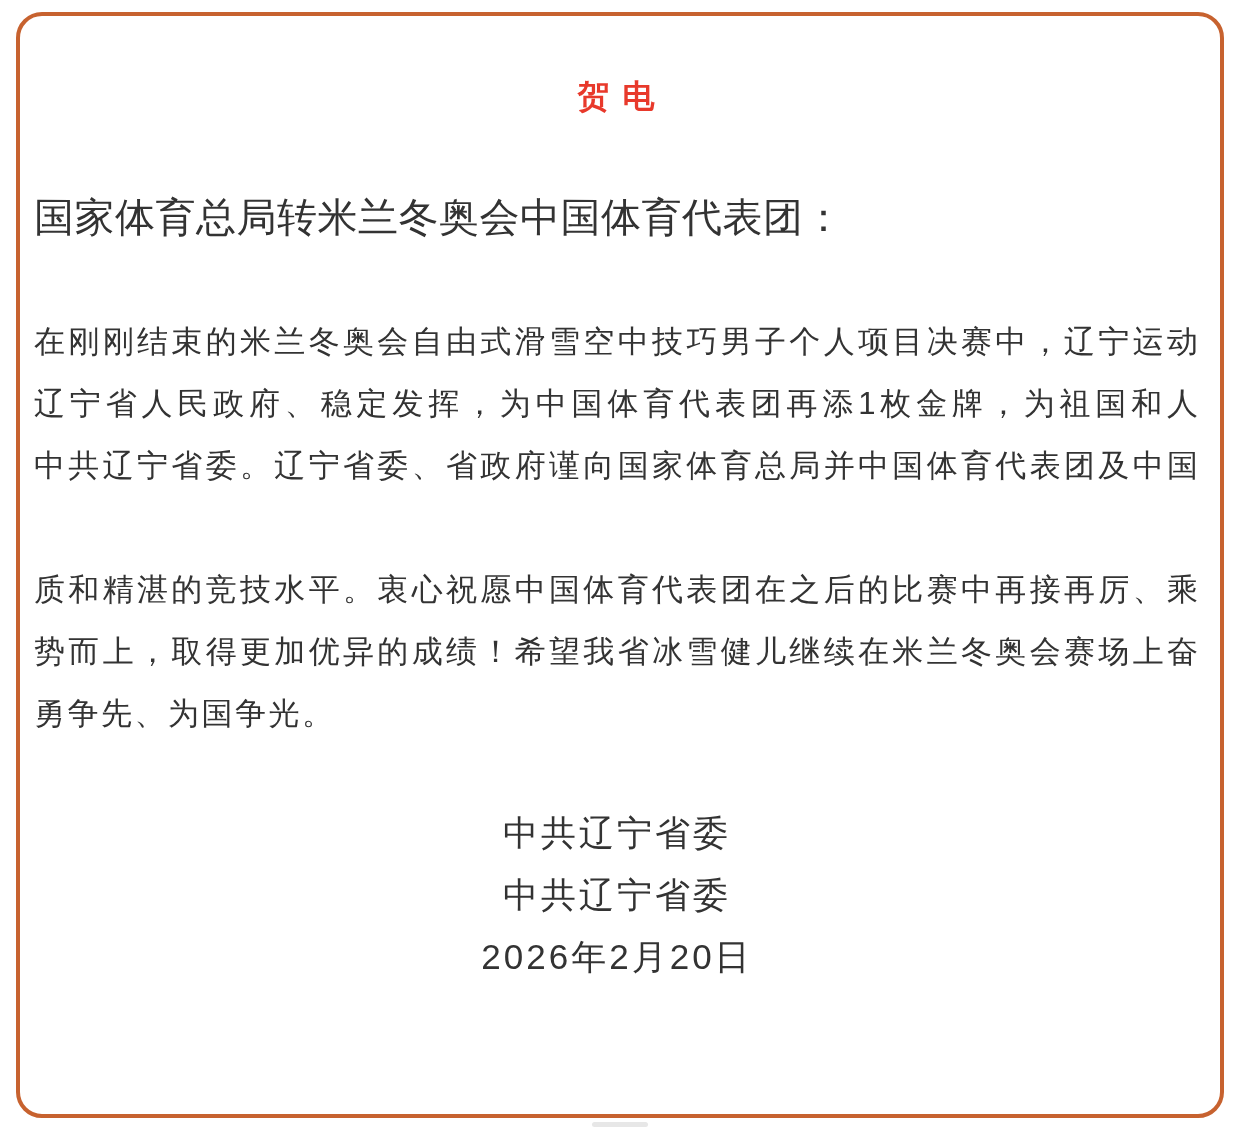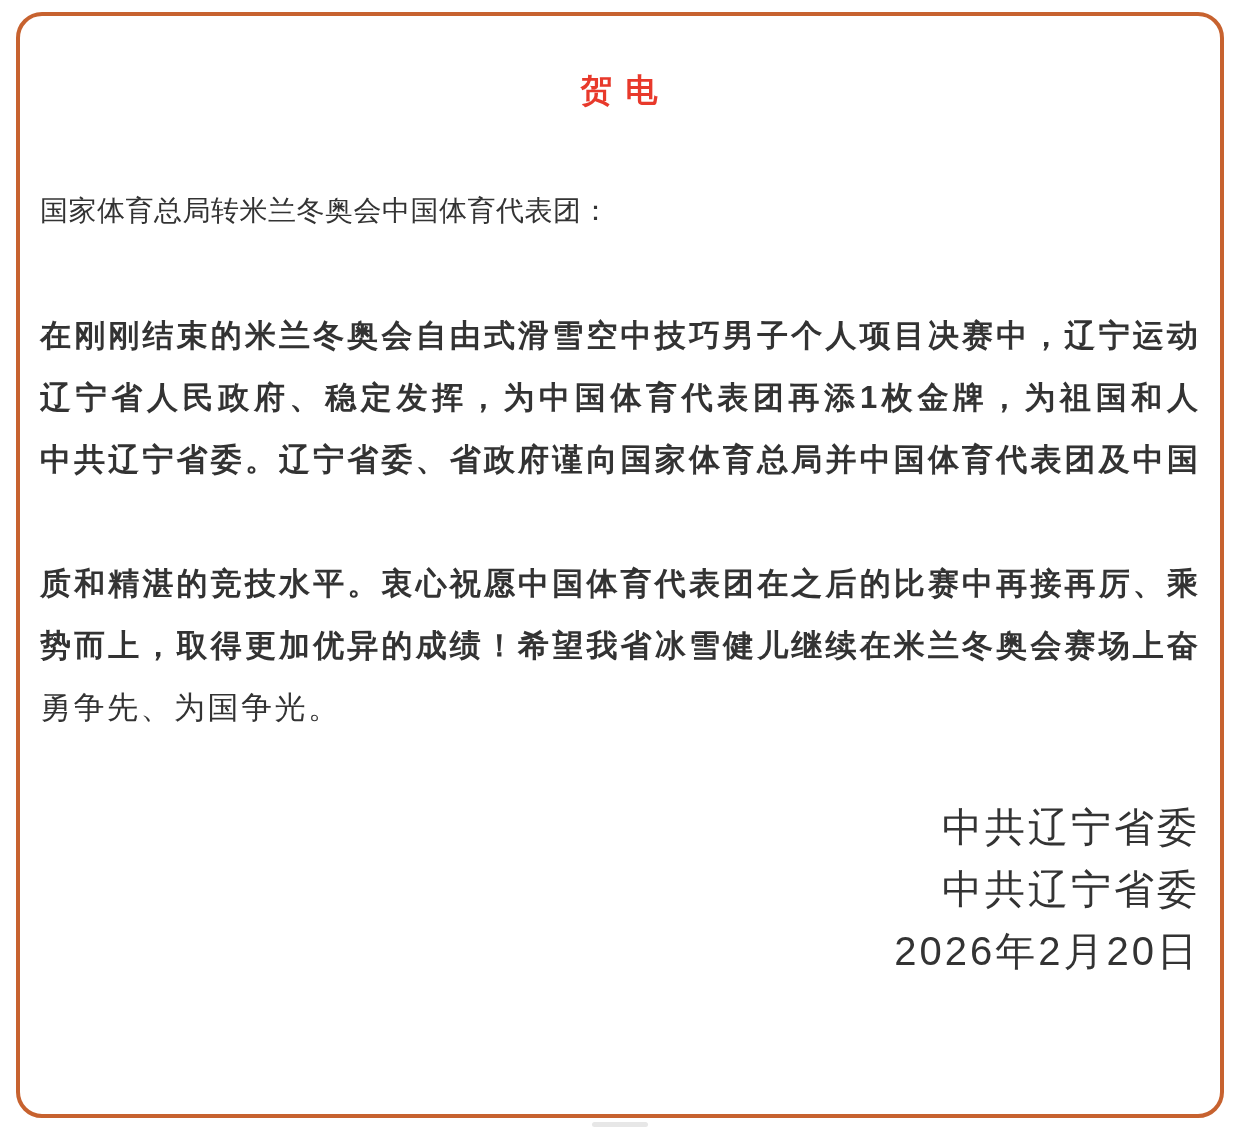--- a/index.html
+++ b/index.html
@@ -22,63 +22,62 @@
     left: 16px;
     top: 12px;
     right: 16px;
     bottom: 10px;
     border: 4px solid #c7622f;
     border-radius: 26px;
     pointer-events: none;
   }
   .content {
     position: absolute;
-    left: 20px;
+    left: 14px;
     right: 20px;
     top: 16px;
-    padding: 10px 20px;
+    padding: 16px 20px;
     color: #333333;
   }
   .doc-title {
     margin-top: 42px;
     text-align: center;
     font-size: 32px;
     line-height: 44px;
     font-weight: bold;
     color: #e8392b;
     letter-spacing: 2px;
   }
   .salutation {
     margin-top: 68px;
-    font-size: 28px;
+    font-size: 40px;
     line-height: 62px;
     letter-spacing: 0.5px;
   }
   .para {
     font-size: 31px;
   }
   .para-1 { margin-top: 63px; }
   .para-2 { margin-top: 62px; }
   .line {
     font-size: 31px;
     line-height: 62px;
     letter-spacing: 2.5px;
     white-space: nowrap;
   }
   .line.full {
     white-space: normal;
     text-align: justify;
     text-align-last: justify;
     letter-spacing: 2px;
-    font-weight: bold;
   }
   .signature {
     margin-top: 57px;
-    text-align: right;
-    font-size: 40px;
+    text-align: center;
+    font-size: 35px;
     line-height: 62px;
     letter-spacing: 3px;
   }
   .bottom-divider {
     position: absolute;
     left: 50%;
     transform: translateX(-50%);
     bottom: 1px;
     width: 56px;
     height: 5px;

